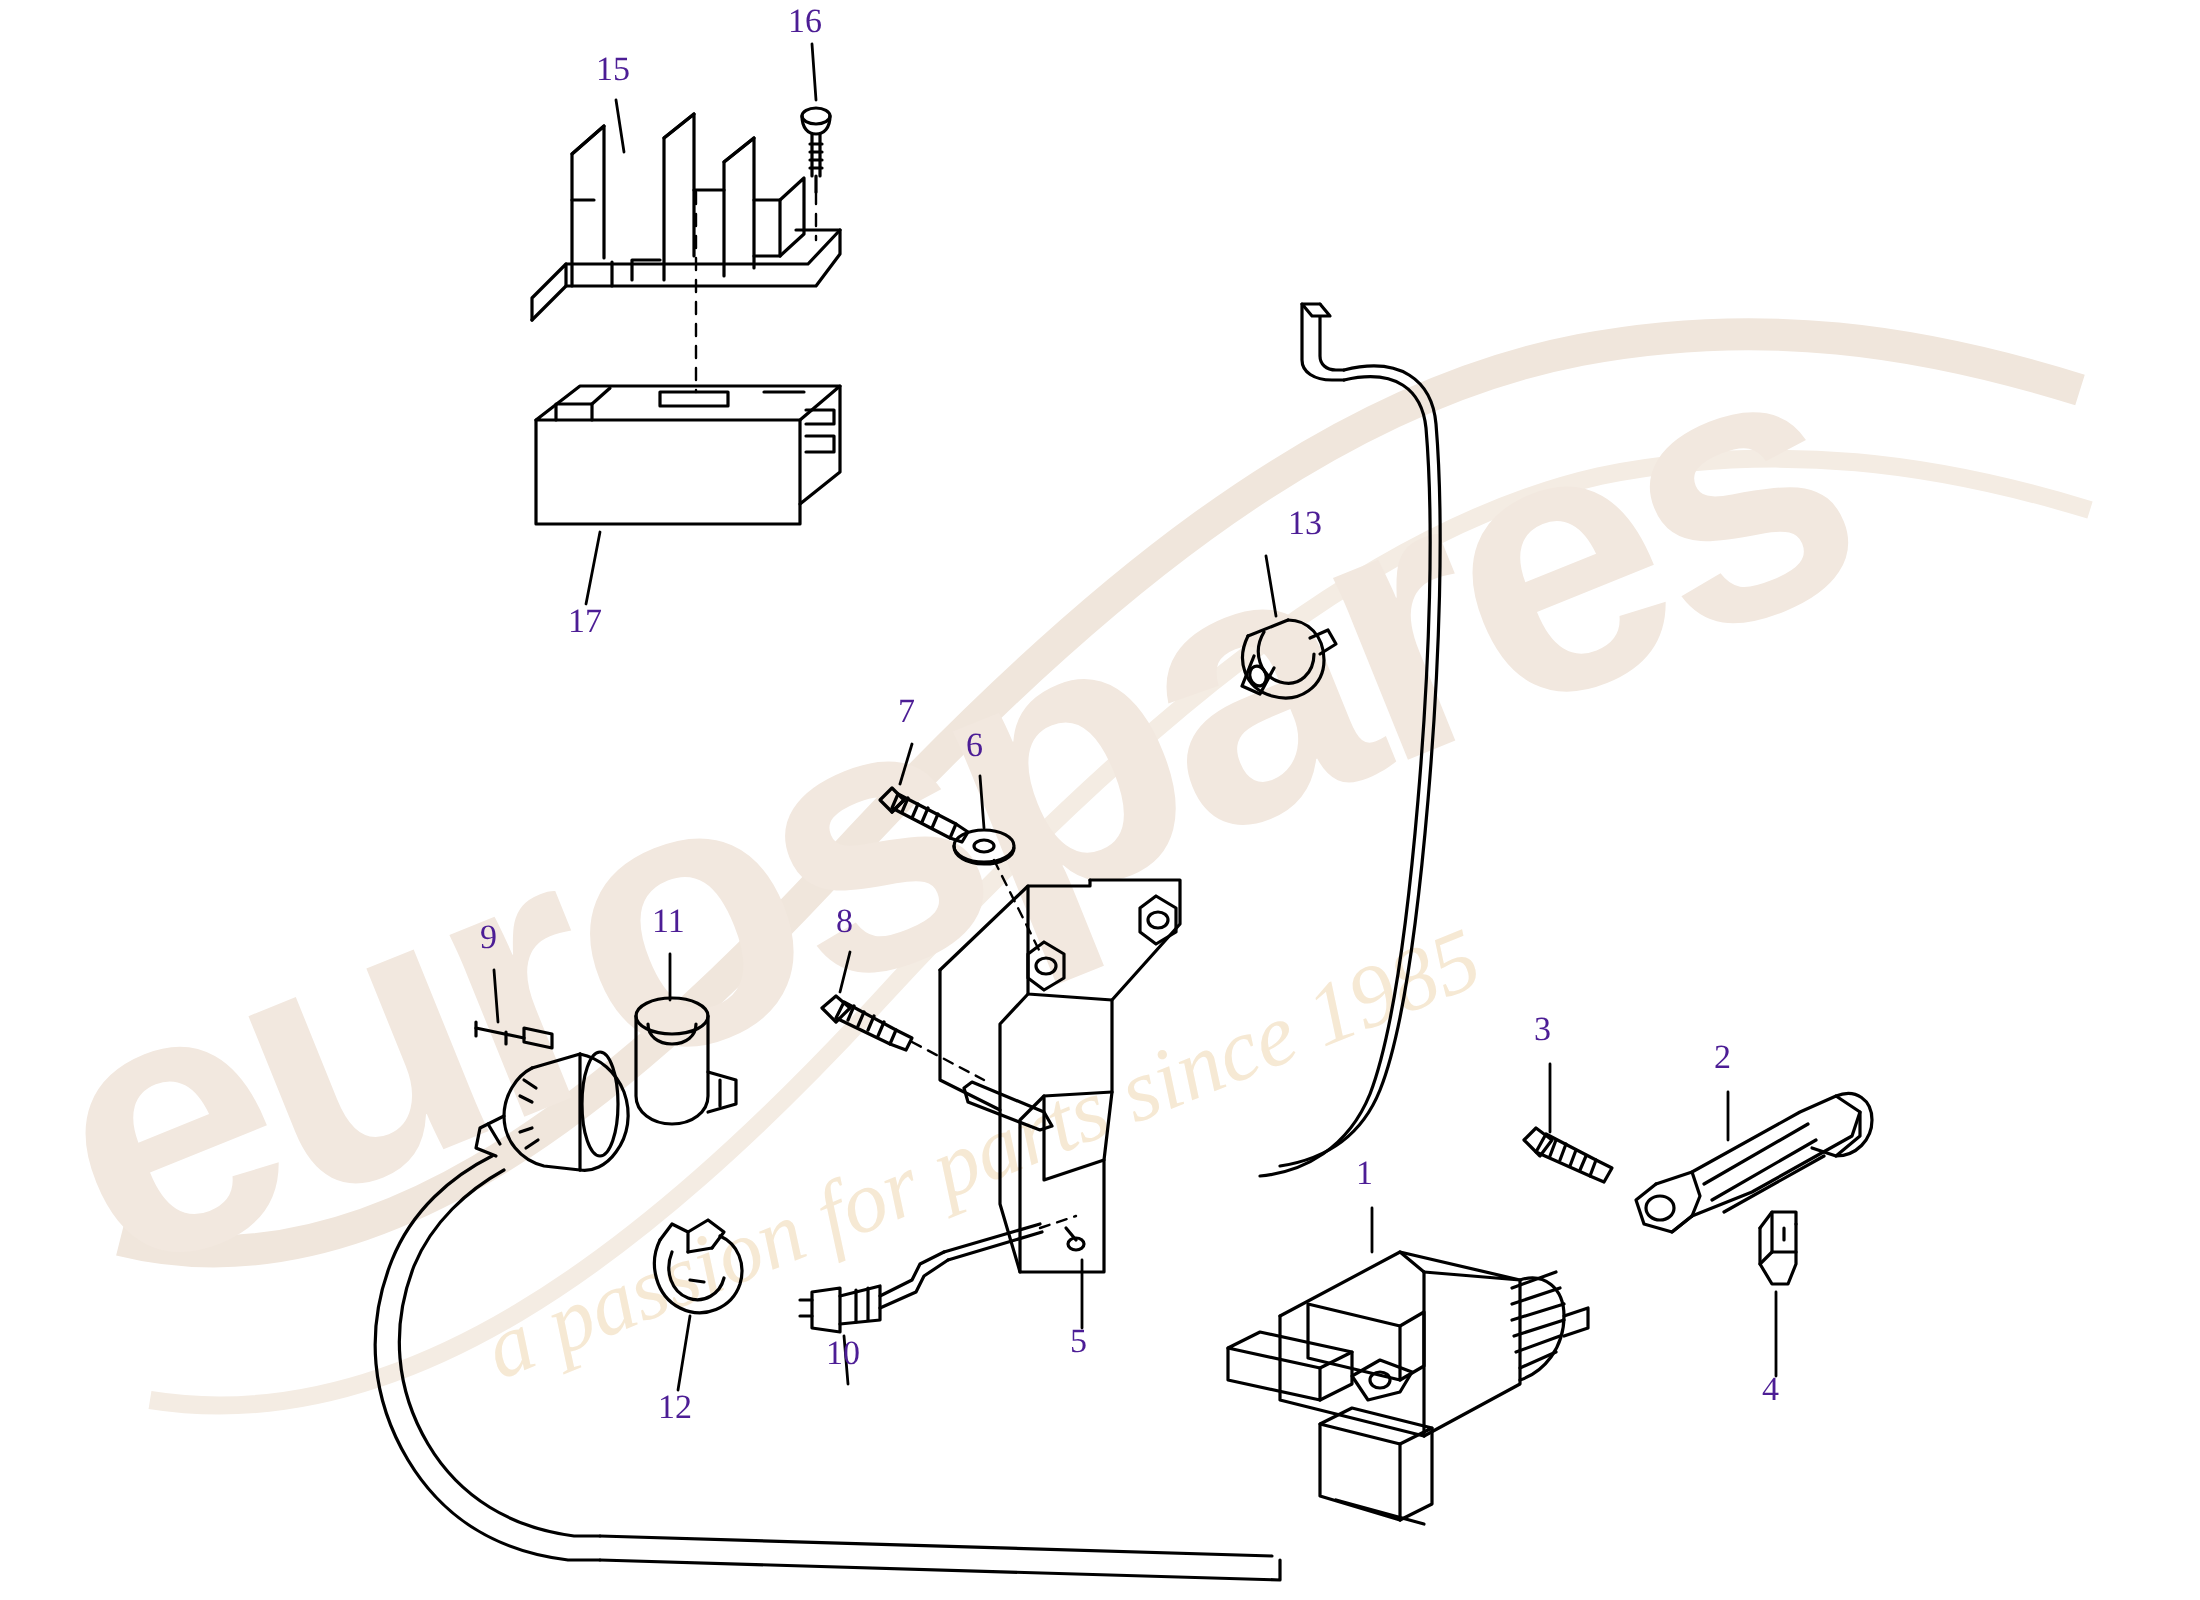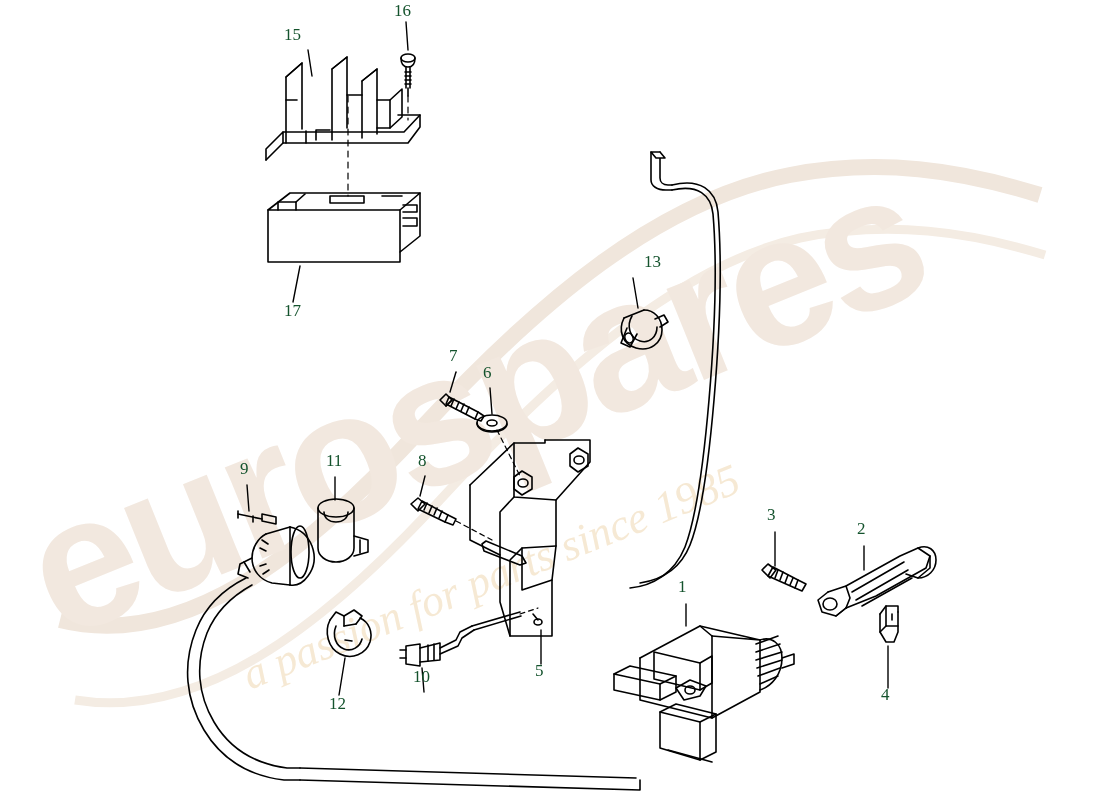--- a/index.html
+++ b/index.html
@@ -23,21 +23,21 @@
   }
   .diagram-svg {
     position: absolute;
     left: 0; top: 0;
     width: 1100px; height: 800px;
   }
   .callout {
     position: absolute;
     font-family: "Liberation Serif", serif;
     font-size: 17px;
-    color: #14532d;
+    color: #4c1d95;
     font-weight: normal;
     line-height: 1;
     user-select: none;
   }
 </style>
 </head>
 <body>
 
 <div id="page">
 
@@ -296,16 +296,16 @@
   <div class="callout" style="left:535px;  top:662px;">5</div>
   <div class="callout" style="left:483px;  top:364px;">6</div>
   <div class="callout" style="left:449px;  top:347px;">7</div>
   <div class="callout" style="left:418px;  top:452px;">8</div>
   <div class="callout" style="left:240px;  top:460px;">9</div>
   <div class="callout" style="left:413px;  top:668px;">10</div>
   <div class="callout" style="left:326px;  top:452px;">11</div>
   <div class="callout" style="left:329px;  top:695px;">12</div>
   <div class="callout" style="left:644px;  top:253px;">13</div>
   <div class="callout" style="left:284px;  top:302px;">17</div>
-  <div class="callout" style="left:284px;  top:26px;">15</div>
+  <div class="callout" style="left:298px;  top:26px;">15</div>
   <div class="callout" style="left:394px;  top:2px;">16</div>
 
 </div>
 
 </body></html>

